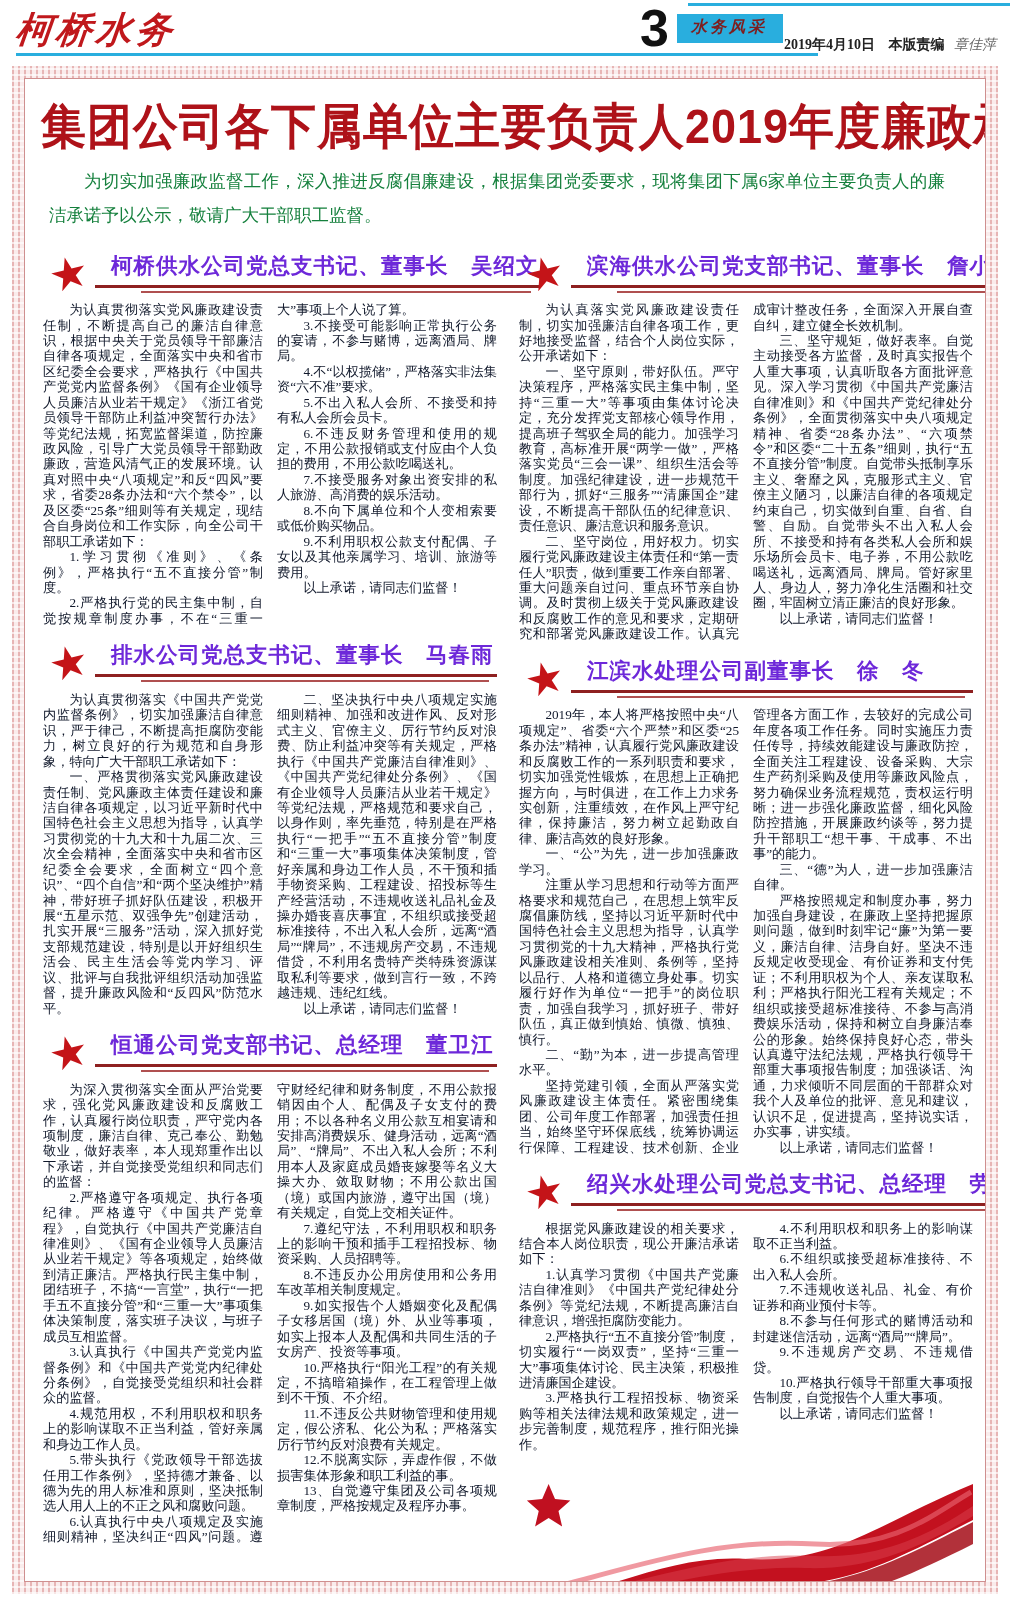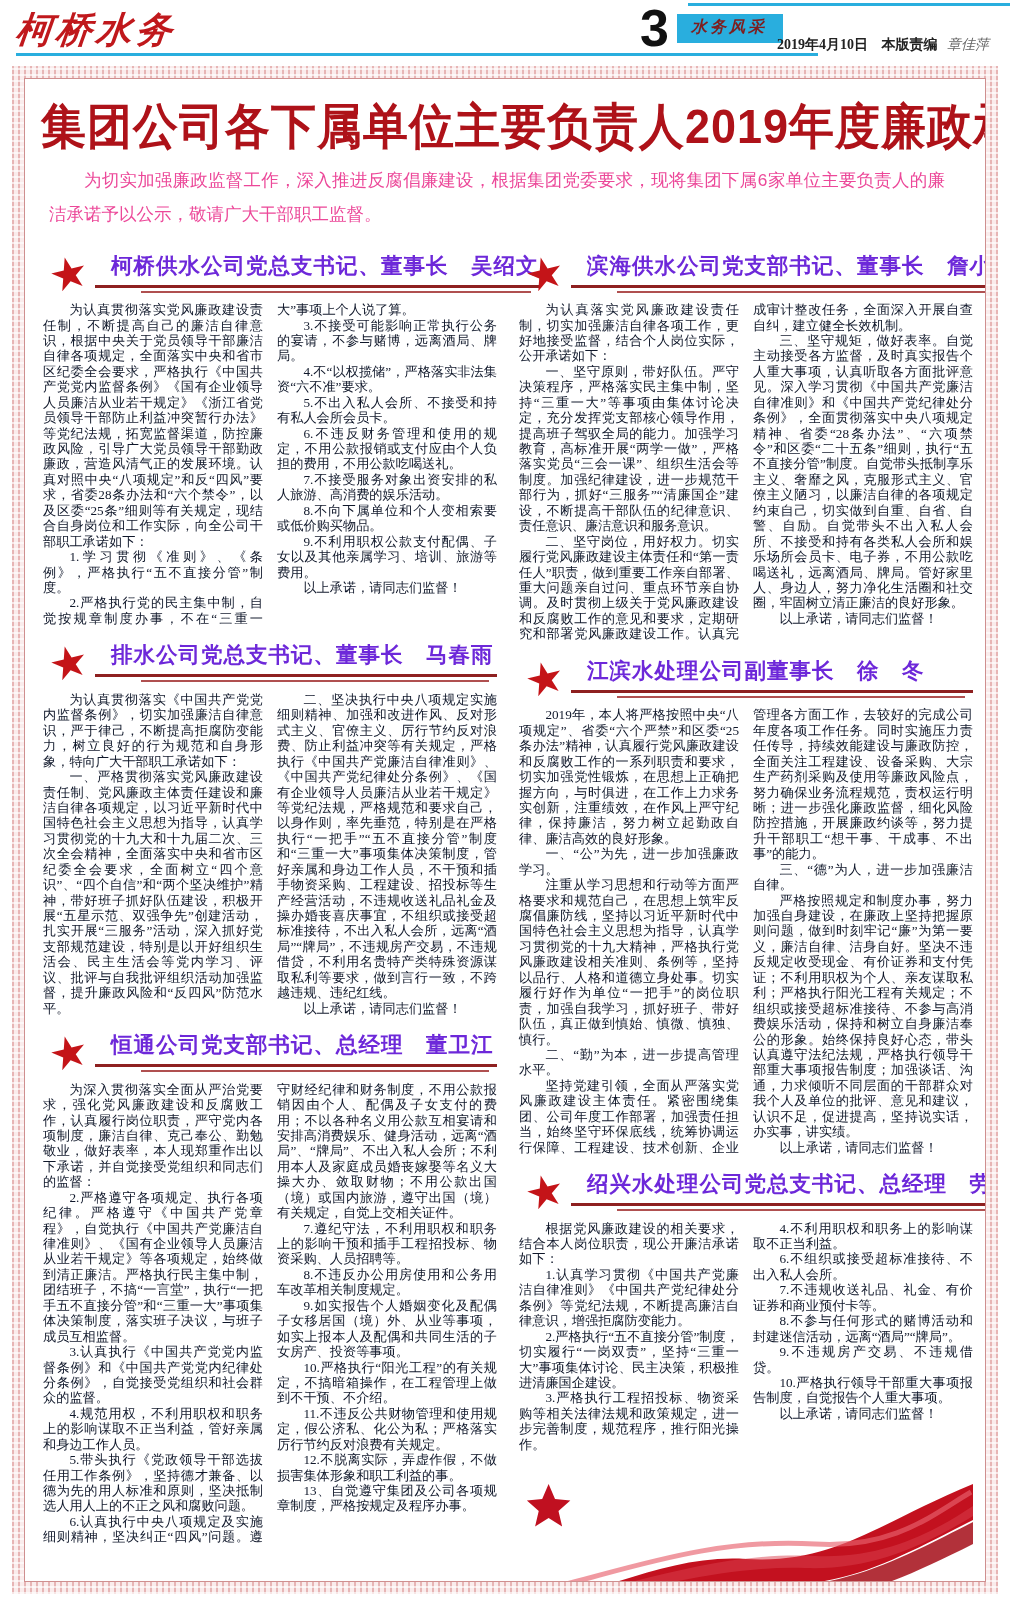--- a/index.html
+++ b/index.html
@@ -9,38 +9,38 @@
   
   .masthead-bar{position:relative;height:60px;}
   .masthead{position:absolute;left:16px;top:6px;font-size:36px;font-weight:bold;font-style:italic;
     color:#c0181c;letter-spacing:4px;transform:skewX(-6deg);font-family:"Liberation Serif",serif;}
   .center-group{position:absolute;left:640px;top:2px;display:flex;align-items:center;gap:8px;}
   .page-num{font-family:"Liberation Sans",sans-serif;font-weight:bold;font-size:52px;color:#111;line-height:1;}
   .section-box{background:#29aede;color:#7f1d1d;font-weight:bold;font-style:italic;font-size:16px;
     padding:3px 16px 5px 14px;letter-spacing:3px;font-family:"Liberation Serif",serif;}
   .rule-cyan-top{position:absolute;top:3px;left:688px;right:0;height:3px;background:#29aede;}
   .rule-cyan-bottom{position:absolute;top:53px;left:16px;right:192px;height:3px;background:#29aede;}
-  .date-line{position:absolute;right:21px;top:36px;font-size:14px;font-weight:bold;color:#222;white-space:nowrap;}
+  .date-line{position:absolute;right:14px;top:36px;font-size:14px;font-weight:bold;color:#222;white-space:nowrap;}
   .date-line .editor{font-weight:normal;font-style:italic;color:#666;margin-left:6px;}
 
   
   .frame-outer{position:absolute;left:12px;right:12px;top:66px;bottom:6px;
     background:
       repeating-linear-gradient(0deg,rgba(255,255,255,.65) 0 2px,transparent 2px 6px),
       repeating-linear-gradient(90deg,#e7b5b5 0 2px,#faecec 2px 6px);
     padding:12px;box-sizing:border-box;}
   .frame-inner{background:#fff;border:1px solid #cf8f8f;height:100%;box-sizing:border-box;
     padding:10px 16px 8px 16px;overflow:hidden;}
 
   
   .headline{margin:14px 0 10px 0;text-align:center;font-family:"Liberation Sans",sans-serif;
     font-weight:bold;font-size:45px;color:#ae1219;letter-spacing:1px;line-height:1.05;
     transform:scaleY(1.08);white-space:nowrap;}
-  .intro{font-size:17.5px;line-height:1.95;text-align:justify;text-indent:2em;color:#ec4899;
-    margin:14px 24px 18px 8px;font-family:Liberation Mono, monospace;}
+  .intro{font-size:17.5px;line-height:1.95;text-align:justify;text-indent:2em;color:#15803d;
+    margin:14px 24px 18px 8px;}
 
   
   .cols{display:flex;gap:22px;margin:0 2px;}
   .pagecol{width:454px;}
 
   
   .unit{margin-bottom:14px;break-inside:avoid;}
   .unit-head{display:flex;align-items:flex-start;margin-bottom:8px;}
   .star{font-size:44px;line-height:0.9;color:#c41418;transform:rotate(-14deg);width:52px;
     flex:0 0 52px;text-align:center;margin-top:4px;}

